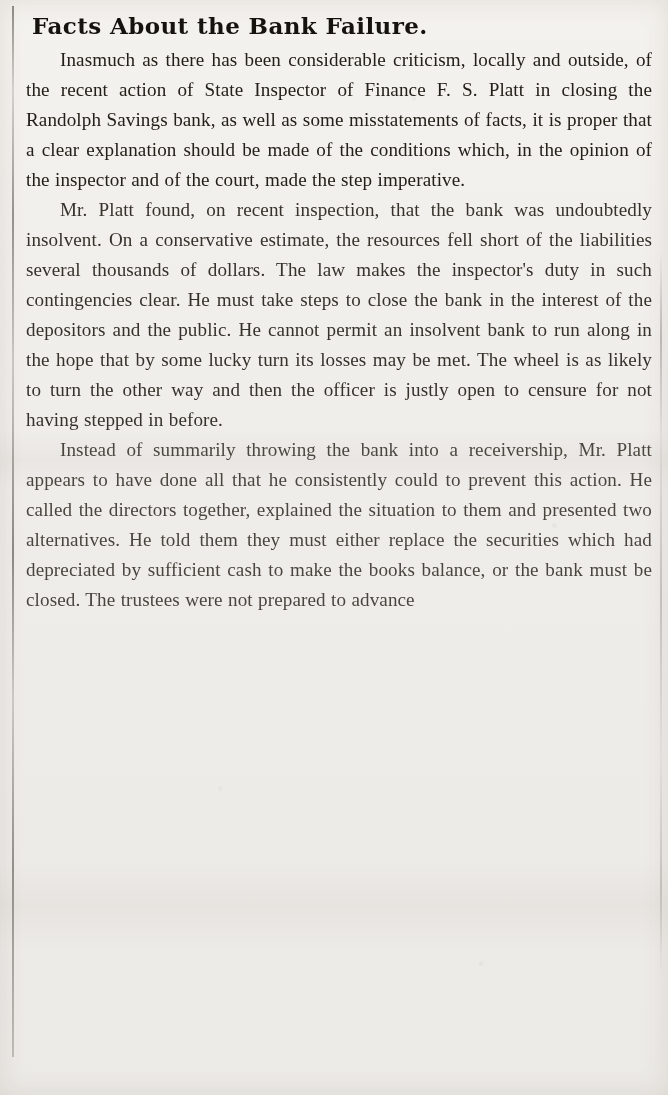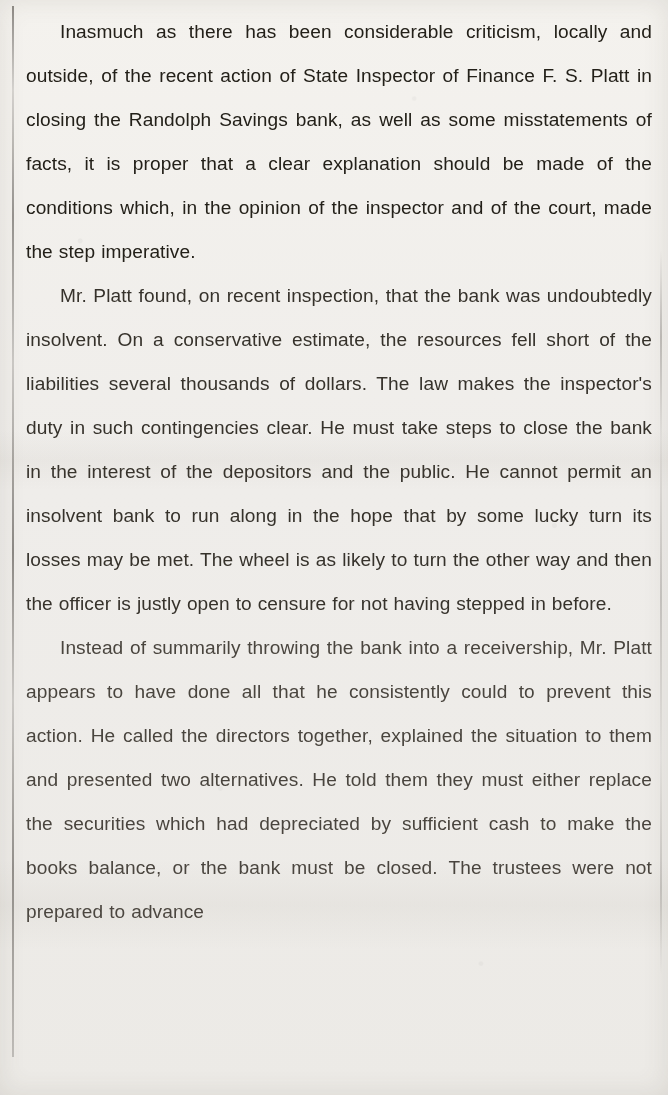--- a/index.html
+++ b/index.html
@@ -69,23 +69,23 @@
     font-weight: bold;
     font-size: 23px;
     letter-spacing: 0.4px;
     color: #16130f;
     margin: 2px 0 6px 6px;
     text-rendering: optimizeLegibility;
   }
 
   .article {
     color: #1a1714;
-    font-family: Liberation Sans, sans-serif;
+    font-family: Liberation Serif, serif;
     font-size: 19.1px;
-    line-height: 44px;
+    line-height: 30px;
     text-align: justify;
     text-justify: inter-word;
     letter-spacing: 0.1px;
     word-spacing: 0.5px;
   }
 
   .article p {
     margin: 0;
     text-indent: 34px;
   }
@@ -114,20 +114,21 @@
   }
 </style>
 </head>
 <body>
 
 <div class="clipping">
 
   <div class="col-rule"></div>
   <div class="col-rule-right"></div>
 
+  <h1 class="headline">Facts About the Bank Failure.</h1>
 
   <div class="article">
     <p class="fade-1">Inasmuch as there has been considerable criticism, locally and outside, of the recent action of State Inspector of Finance F. S. Platt in closing the Randolph Savings bank, as well as some misstatements of facts, it is proper that a clear explanation should be made of the conditions which, in the opinion of the inspector and of the court, made the step imperative.</p>
     <p class="fade-2">Mr. Platt found, on recent inspection, that the bank was undoubtedly insolvent. On a conservative estimate, the resources fell short of the liabilities several thousands of dollars. The law makes the inspector's duty in such contingencies clear. He must take steps to close the bank in the interest of the depositors and the public. He cannot permit an insolvent bank to run along in the hope that by some lucky turn its losses may be met. The wheel is as likely to turn the other way and then the officer is justly open to censure for not having stepped in before.</p>
     <p class="fade-3">Instead of summarily throwing the bank into a receivership, Mr. Platt appears to have done all that he consistently could to prevent this action. He called the directors together, explained the situation to them and presented two alternatives. He told them they must either replace the securities which had depreciated by sufficient cash to make the books balance, or the bank must be closed. The trustees were not prepared to advance</p>
   </div>
 
   <div class="smudge a"></div>
   <div class="smudge b"></div>
   <div class="edge-shadow"></div>

